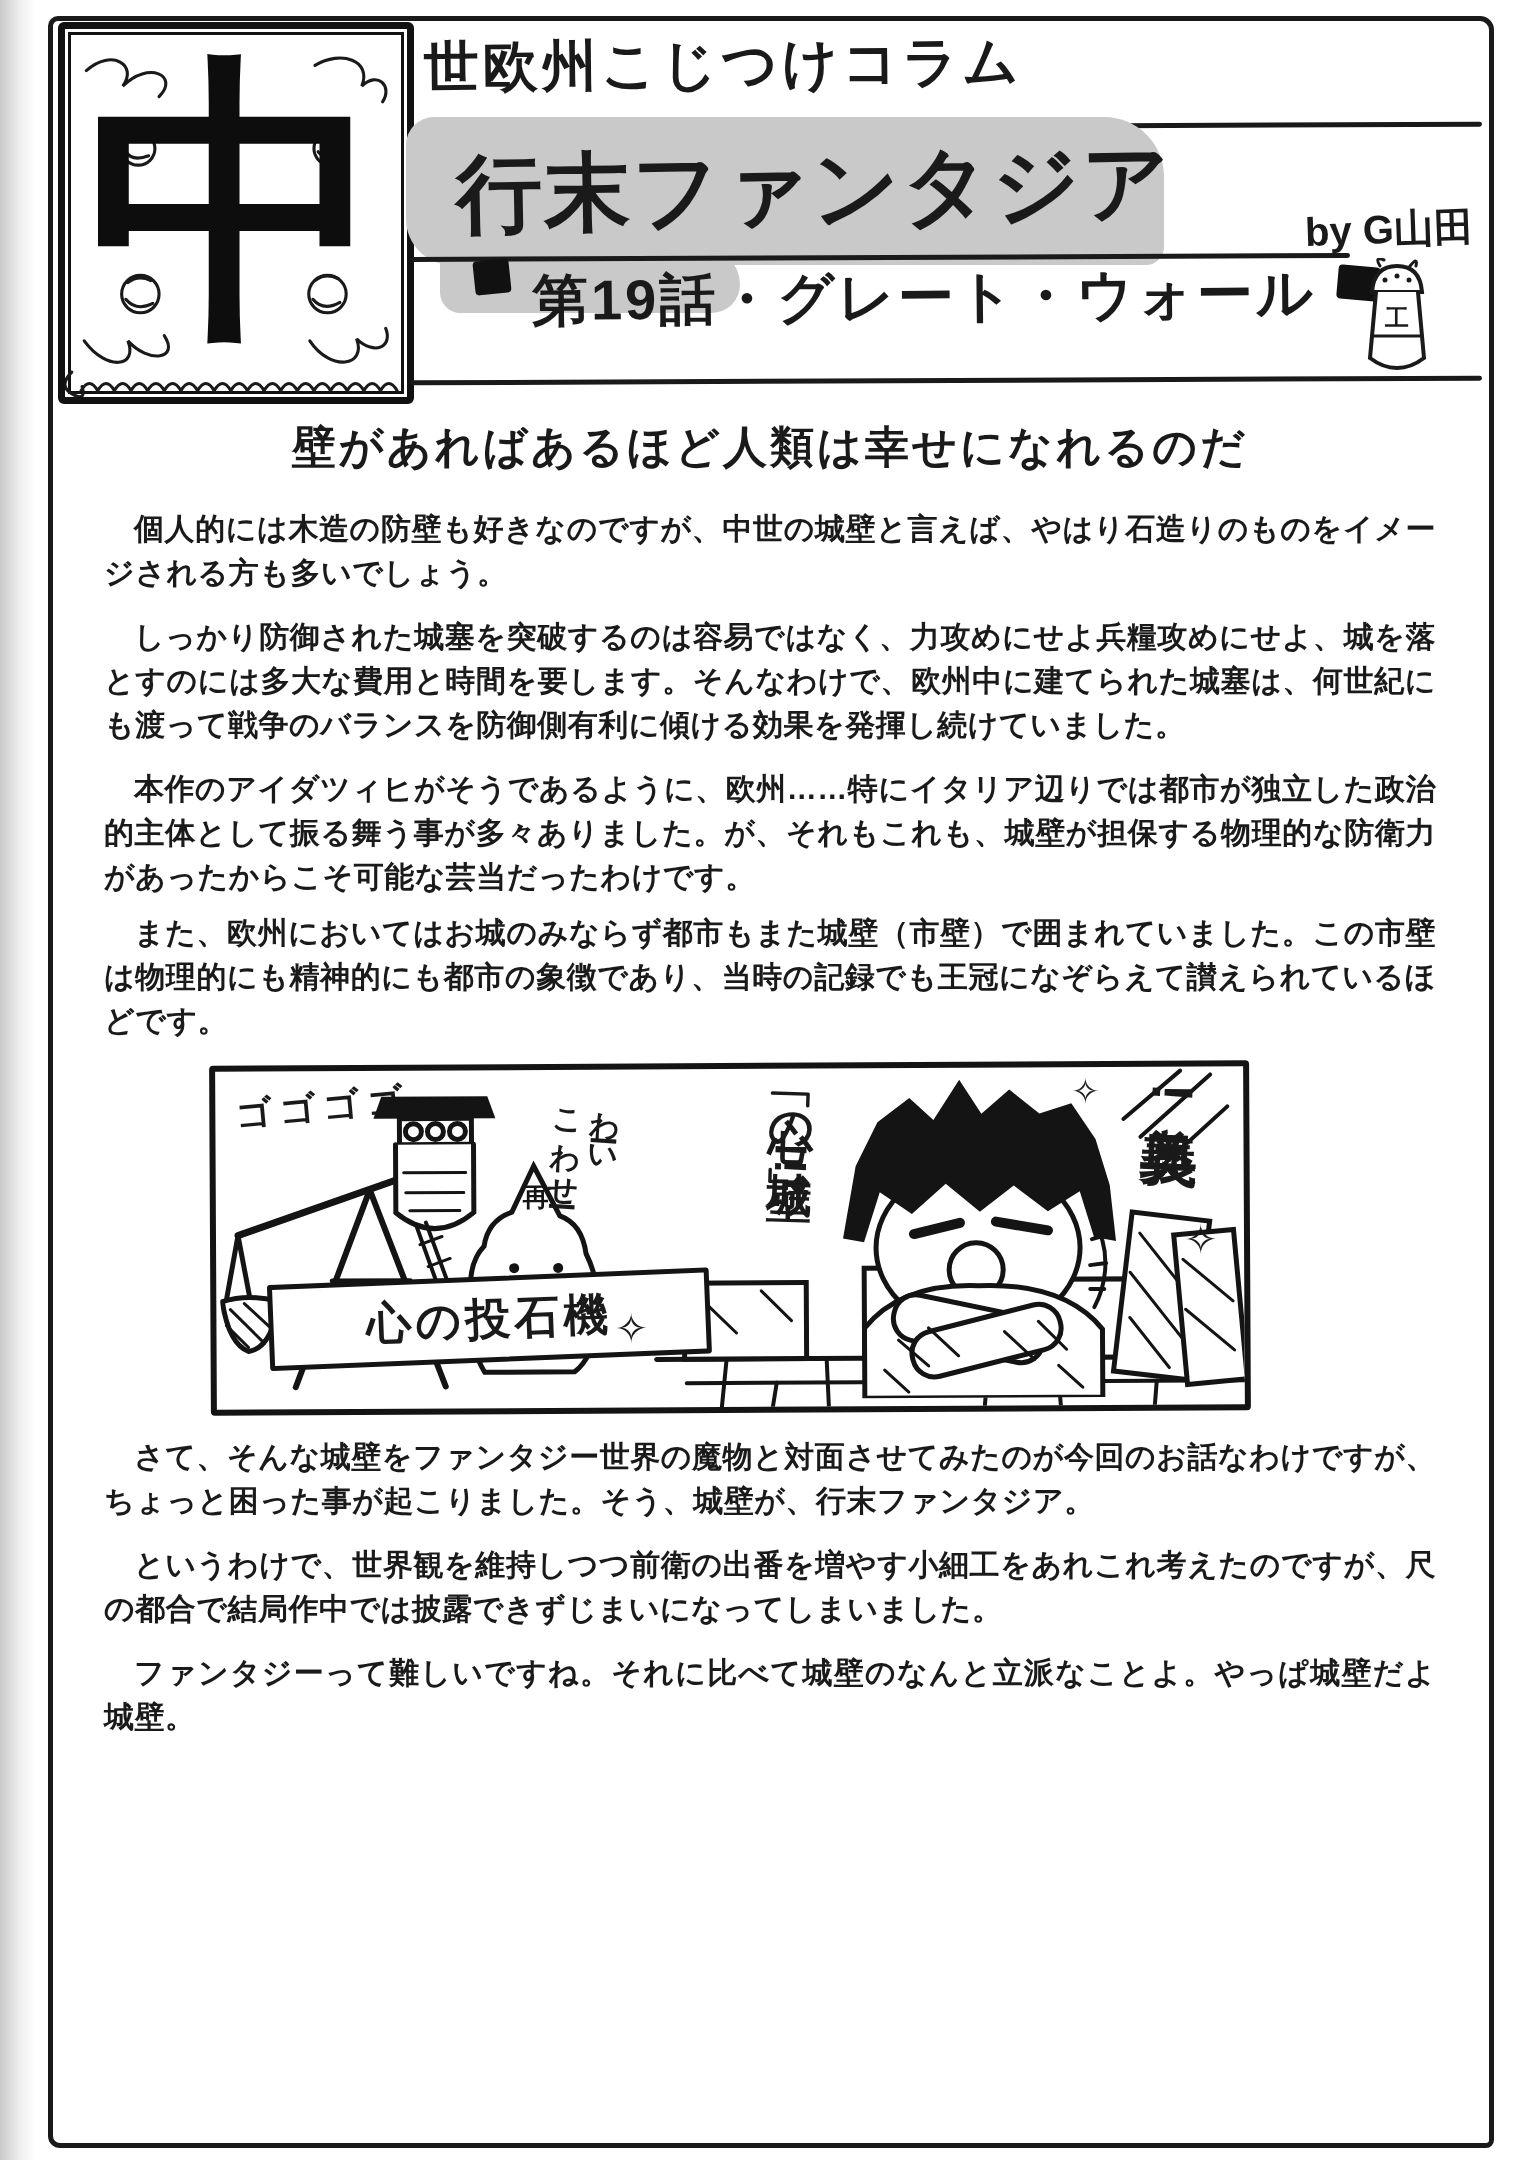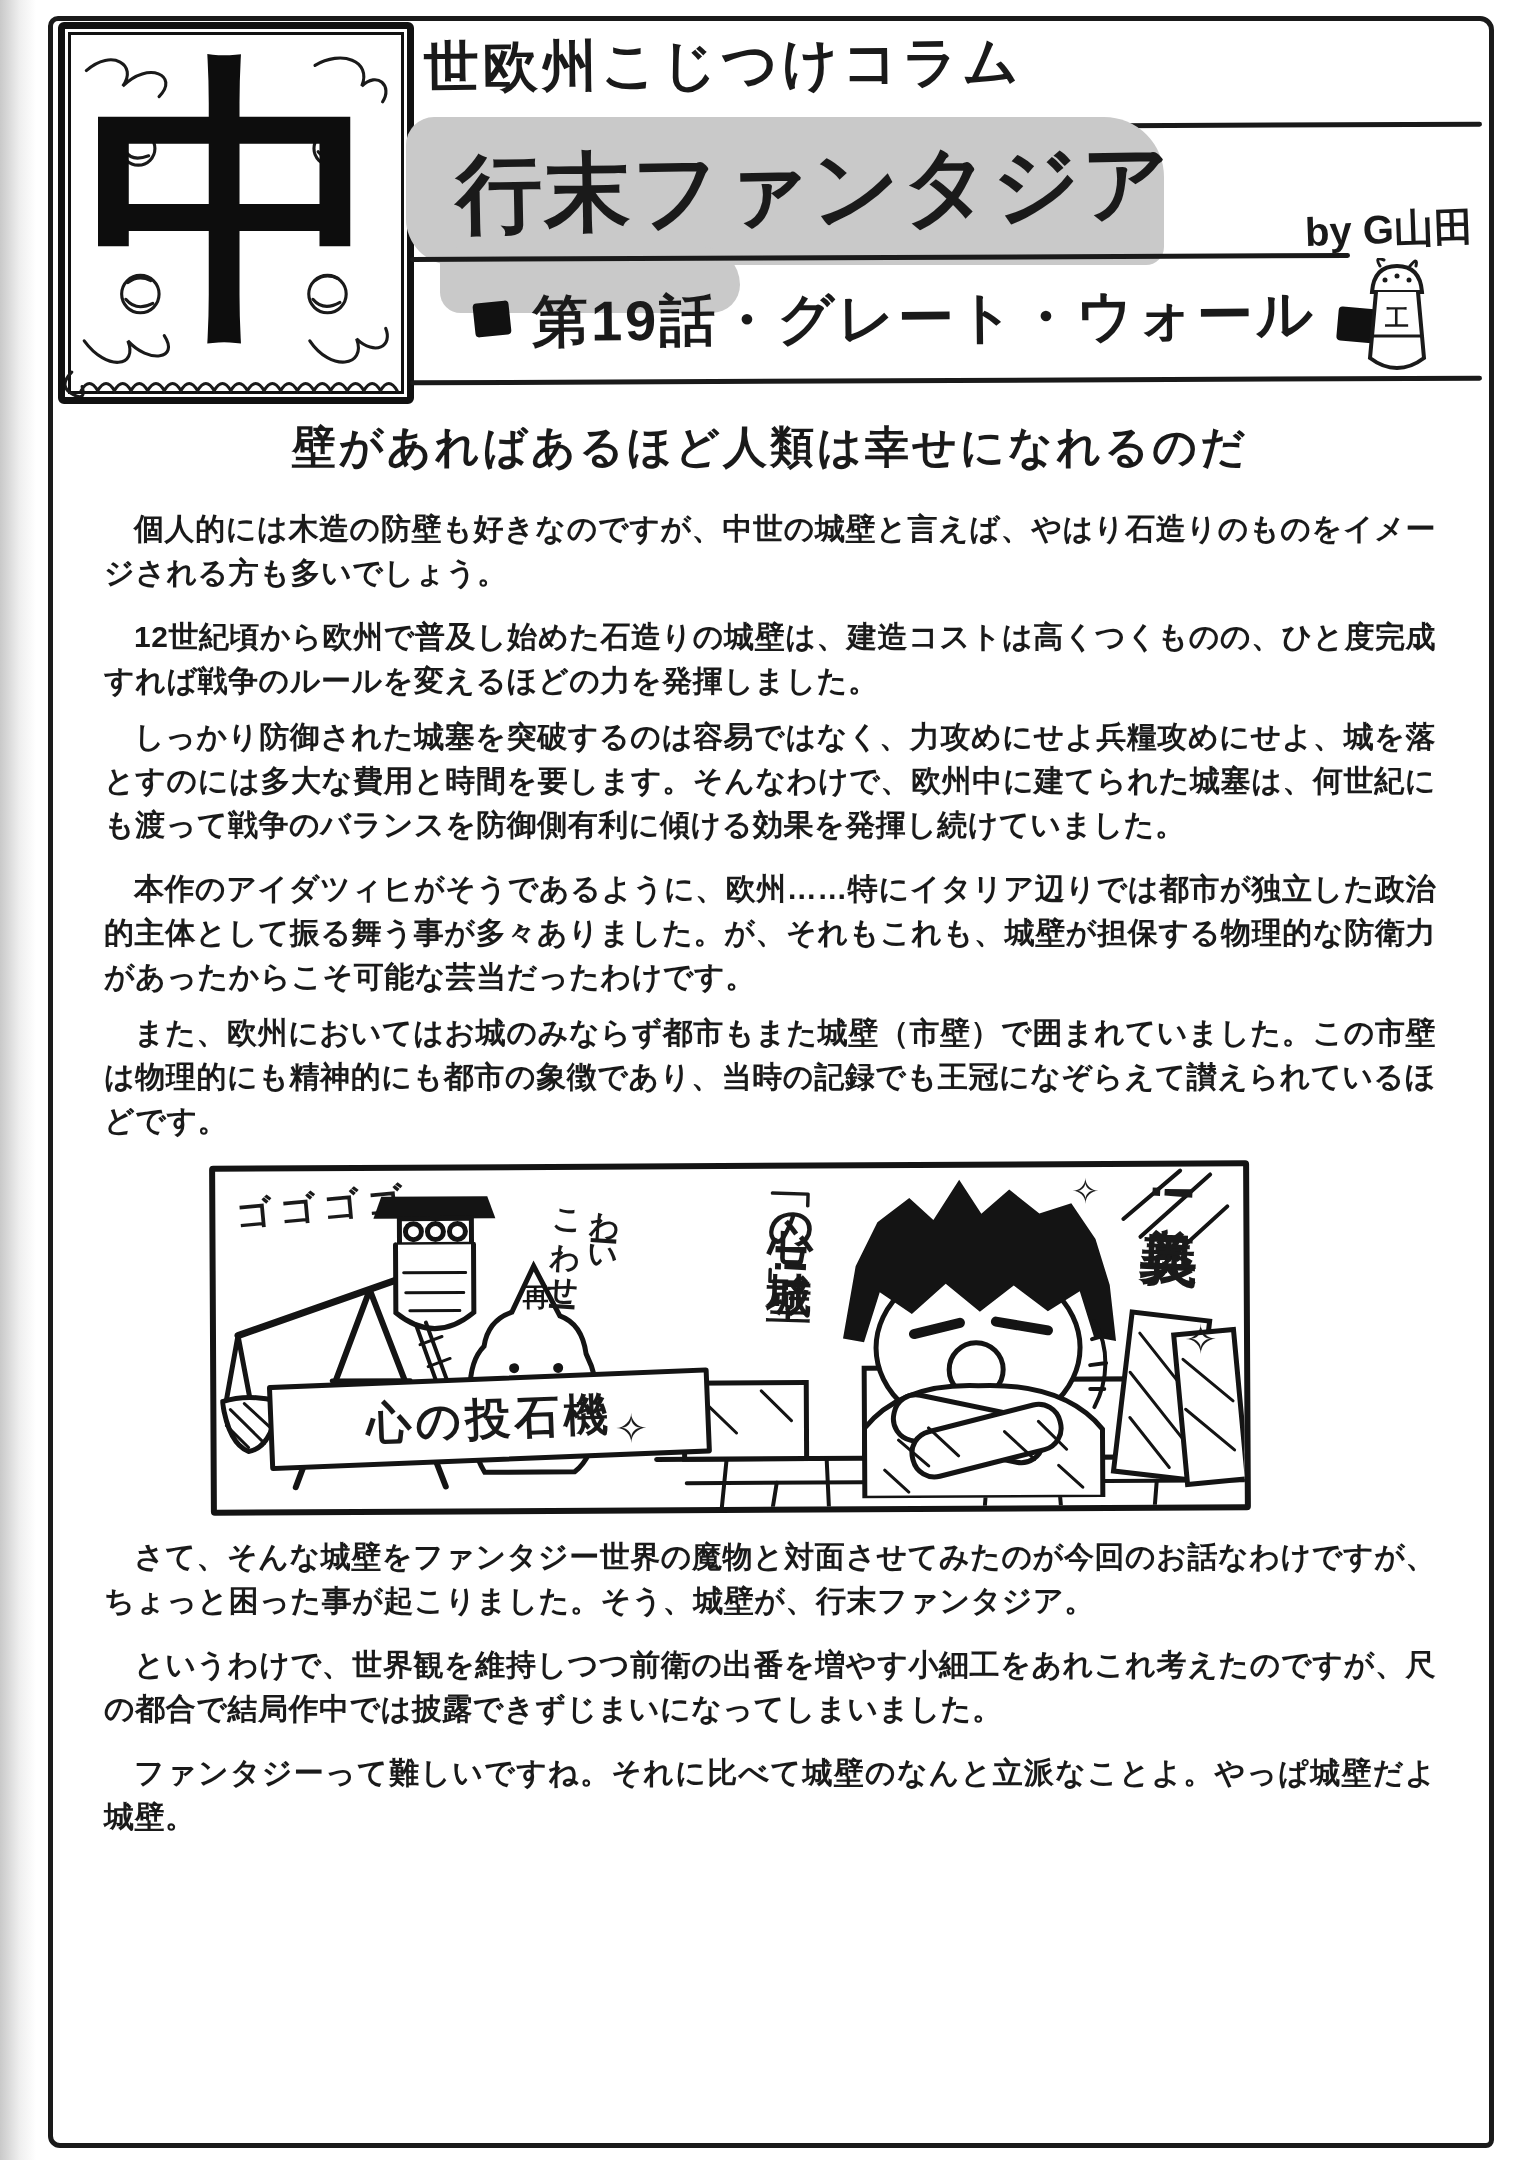--- a/index.html
+++ b/index.html
@@ -25,21 +25,21 @@
   .hline.wavy{transform:rotate(-0.25deg);}
   .title-row{position:relative;height:126px;}
   .title-highlight{position:absolute;left:-4px;top:-12px;width:758px;height:148px;background:#c9c9c9;
         border-radius:28px 60px 18px 46px;}
   .title-highlight2{position:absolute;left:30px;top:118px;width:300px;height:66px;background:#c9c9c9;
         border-radius:18px 40px 30px 22px;}
   .main-title{position:absolute;left:46px;top:2px;font-size:86px;font-weight:bold;letter-spacing:2px;
         transform:rotate(-1deg);}
   .byline{position:absolute;right:8px;bottom:-2px;font-size:40px;font-weight:bold;transform:rotate(-2deg);}
   .title-underline{width:940px;}
-  .episode-row{position:relative;height:118px;display:flex;align-items:center;padding-left:64px;gap:22px;}
+  .episode-row{position:relative;height:118px;display:flex;align-items:flex-start;padding-left:64px;gap:22px;}
   .episode-marker{width:36px;height:34px;background:#111;border-radius:4px;}
   .episode-marker.left{transform:rotate(-6deg);}
   .episode-marker.right{transform:rotate(5deg) translateY(6px);width:42px;}
   .episode-title{font-size:56px;font-weight:bold;letter-spacing:3px;transform:rotate(-0.6deg);}
   .mascot{position:absolute;left:1358px;top:258px;width:78px;height:116px;}
 
   
   .article{position:absolute;left:92px;top:408px;width:1356px;}
   .article-heading{text-align:center;font-size:44px;font-weight:bold;letter-spacing:3px;margin:10px 0 30px 0;}
   .pgroup{margin-bottom:20px;}
@@ -128,21 +128,20 @@
     <text x="39" y="68" font-size="24" font-weight="bold" fill="#1a1a1a" stroke="none" text-anchor="middle">工</text>
   </svg>
 
   <div class="article">
     <div class="article-heading">壁があればあるほど人類は幸せになれるのだ</div>
 
     <div class="pgroup">
       <p class="para">個人的には木造の防壁も好きなのですが、中世の城壁と言えば、やはり石造りのものをイメージされる方も多いでしょう。</p>
     </div>
     <div class="pgroup">
-      <p class="para">12世紀頃から欧州で普及し始めた石造りの城壁は、建造コストは高くつくものの、ひと度完成すれば戦争のルールを変えるほどの力を発揮しました。</p>
       <p class="para">しっかり防御された城塞を突破するのは容易ではなく、力攻めにせよ兵糧攻めにせよ、城を落とすのには多大な費用と時間を要します。そんなわけで、欧州中に建てられた城塞は、何世紀にも渡って戦争のバランスを防御側有利に傾ける効果を発揮し続けていました。</p>
     </div>
     <div class="pgroup">
       <p class="para">本作のアイダツィヒがそうであるように、欧州……特にイタリア辺りでは都市が独立した政治的主体として振る舞う事が多々ありました。が、それもこれも、城壁が担保する物理的な防衛力があったからこそ可能な芸当だったわけです。</p>
       <p class="para">また、欧州においてはお城のみならず都市もまた城壁（市壁）で囲まれていました。この市壁は物理的にも精神的にも都市の象徴であり、当時の記録でも王冠になぞらえて讃えられているほどです。</p>
     </div>
 
     <div class="comic">
       <svg class="comic-bg" viewBox="0 0 1028 338" fill="none" stroke="#141414" stroke-width="5" stroke-linecap="round">
         <path d="M995,8 L925,70 M1012,40 L950,96 M965,4 L908,52" stroke-width="4"></path>

